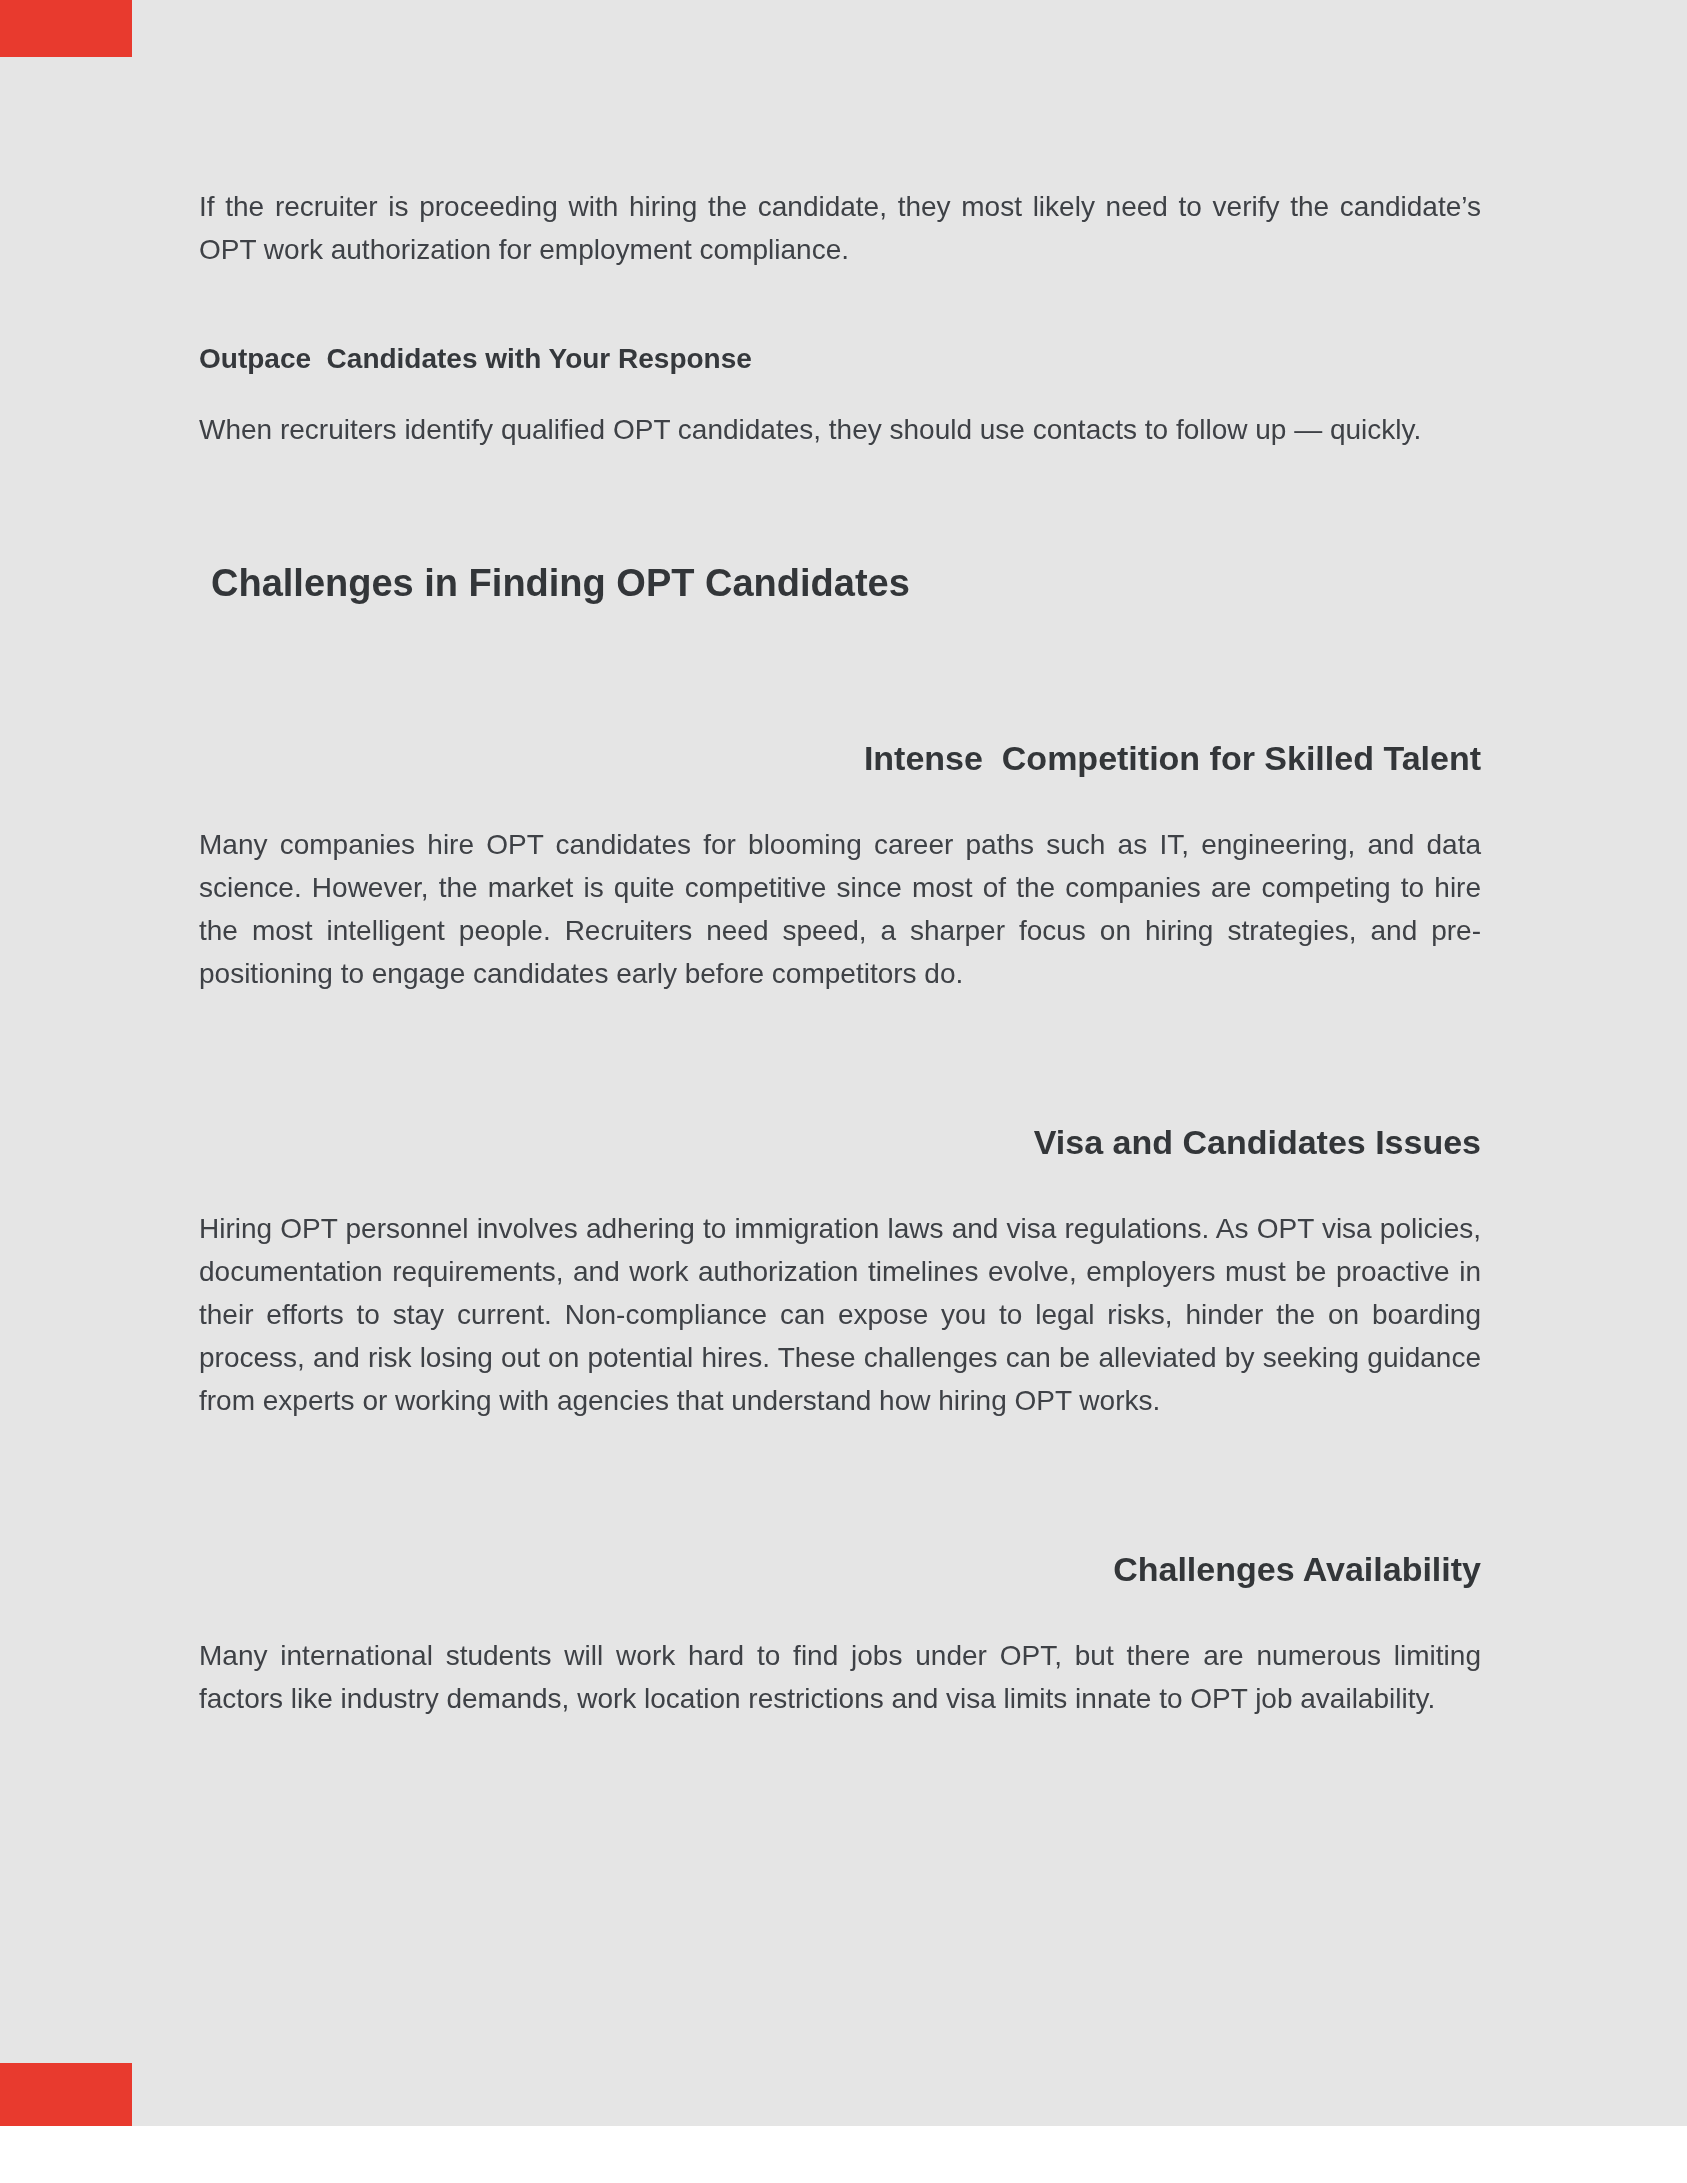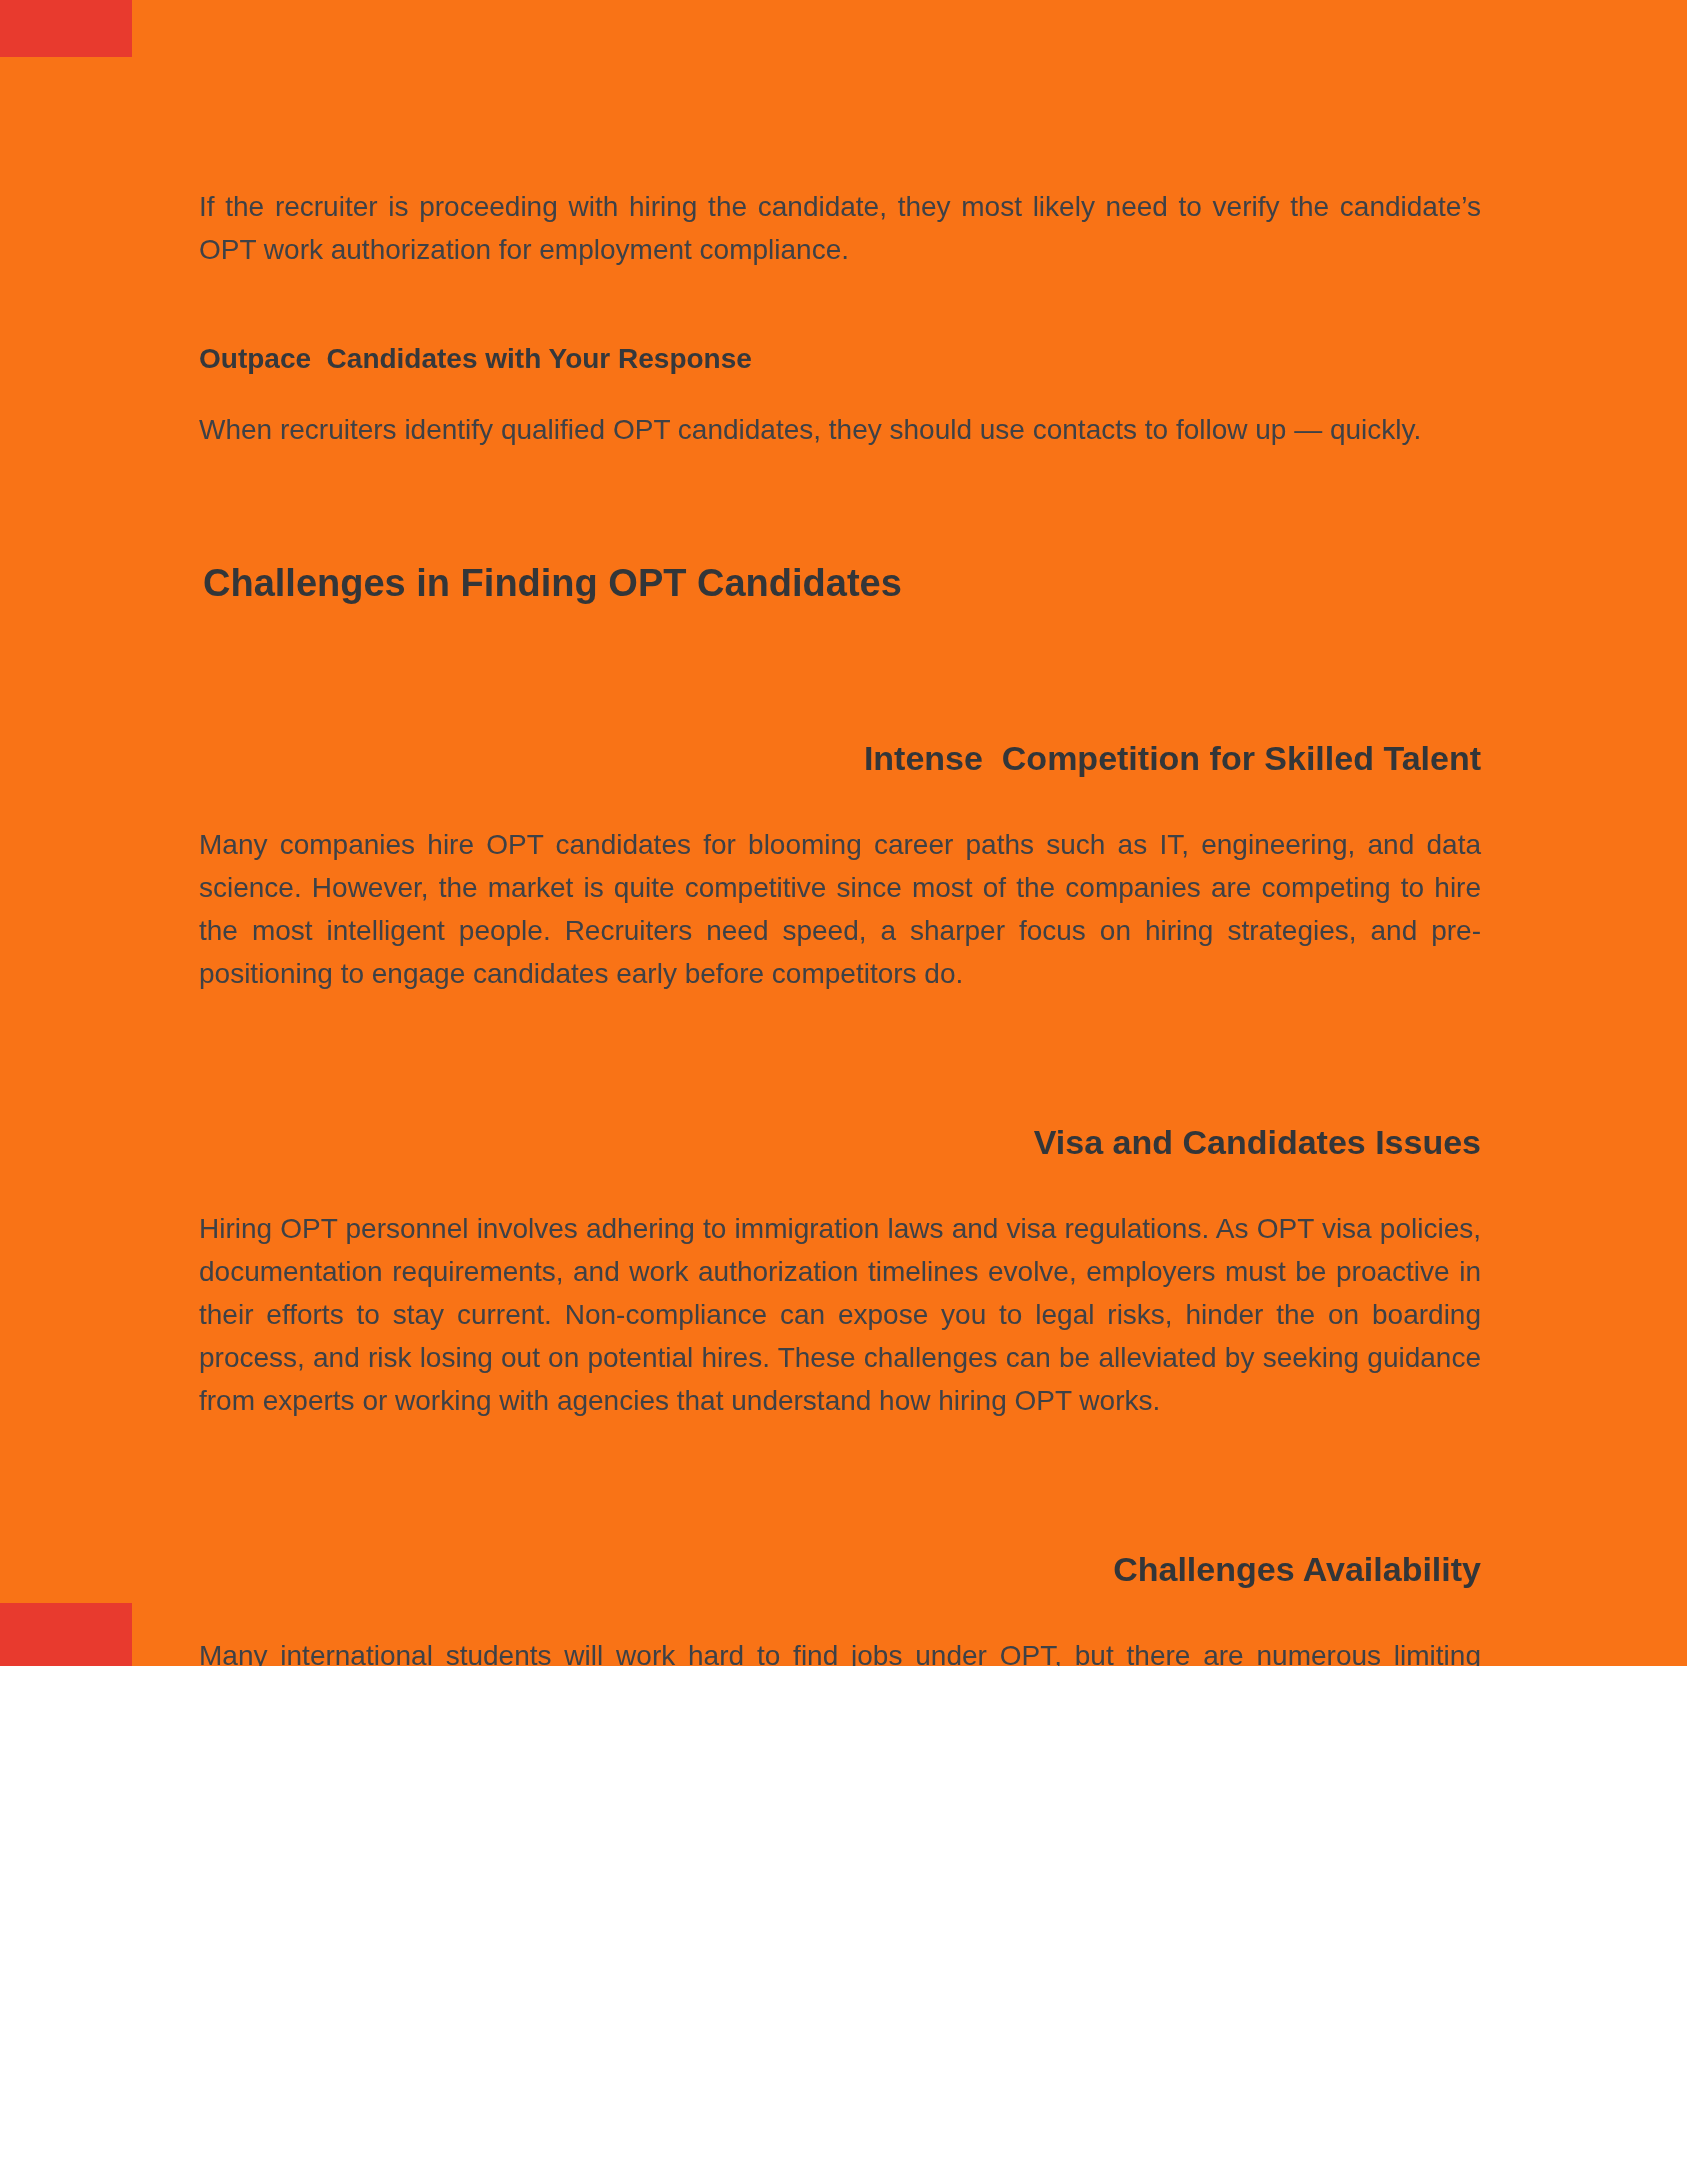--- a/index.html
+++ b/index.html
@@ -3,22 +3,22 @@
 <meta charset="utf-8">
 <style>
   html, body {
     margin: 0;
     padding: 0;
     background: #ffffff;
   }
   .page {
     position: relative;
     width: 1687px;
-    height: 1666px;
-    background: #f97316;
+    height: 2126px;
+    background: #e5e5e5;
     font-family: "Liberation Sans", sans-serif;
     color: #3e4146;
     overflow: hidden;
   }
   .red-fragment {
     position: absolute;
     left: 0;
     width: 132px;
   }
   .red-fragment.top {
@@ -48,21 +48,21 @@
     font-weight: bold;
     color: #35383c;
     margin: 66px 0 28px 0;
     white-space: pre-wrap;
   }
   h1.section-heading {
     font-size: 38px;
     line-height: 55px;
     font-weight: bold;
     color: #333639;
-    margin: 105px 0 86px 4px;
+    margin: 105px 0 86px 12px;
     white-space: pre-wrap;
   }
   h2.sub-heading {
     font-size: 34px;
     line-height: 50px;
     font-weight: bold;
     color: #333639;
     margin: 122px 0 40px 0;
     white-space: pre-wrap;
     text-align: right;

